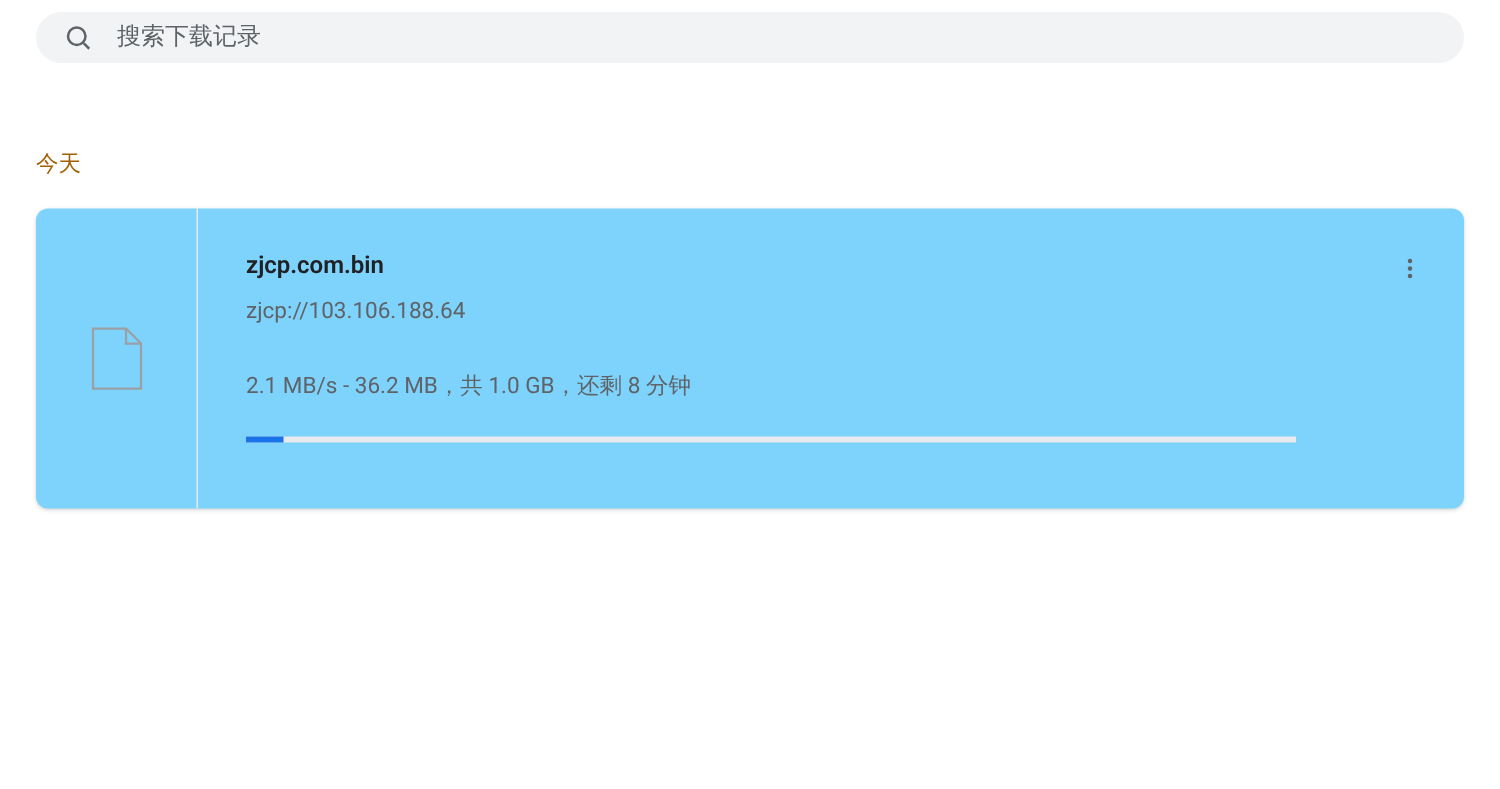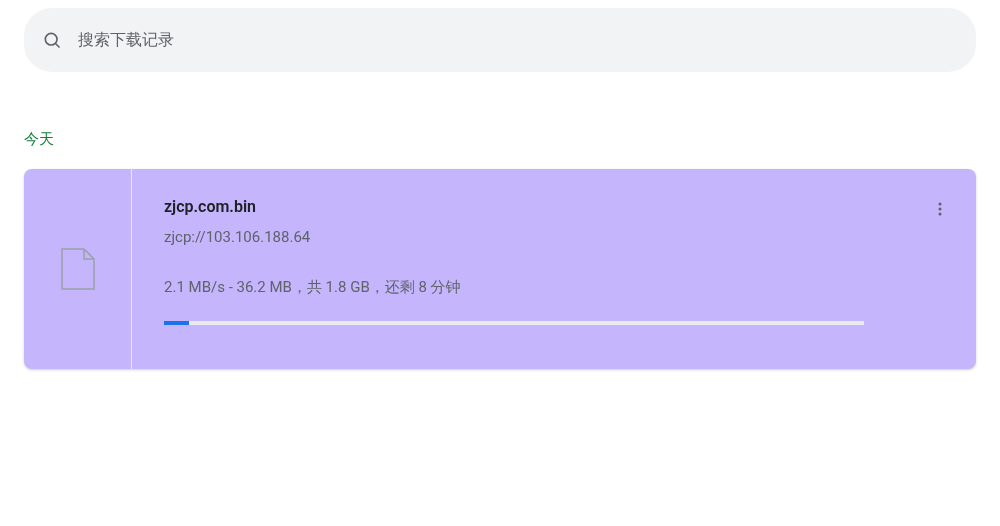--- a/index.html
+++ b/index.html
@@ -15,21 +15,21 @@
       overflow: hidden;
     }
     .container {
       padding: 0 24px;
     }
     .search-bar {
       display: flex;
       align-items: center;
       background: #f1f3f4;
       border-radius: 28px;
-      height: 64px;
+      height: 34px;
       padding: 0 18px;
       margin-top: 8px;
       width: 100%;
     }
     .search-icon {
       width: 20px;
       height: 20px;
       margin-right: 16px;
       color: #5f6368;
       flex-shrink: 0;
@@ -40,26 +40,26 @@
       background: transparent;
       font-size: 16px;
       outline: none;
       color: #202124;
     }
     .search-input::placeholder {
       color: #5f6368;
     }
     .section-header {
       font-size: 15px;
-      color: #15803d;
+      color: #a16207;
       margin-top: 58px;
       margin-bottom: 20px;
     }
     .download-card {
-      background: #c4b5fd;
+      background: #7dd3fc;
       border-radius: 8px;
       box-shadow: 0 1px 3px rgba(60,64,67,0.15), 0 1px 2px rgba(60,64,67,0.1);
       display: flex;
       position: relative;
       min-height: 200px;
     }
     .card-icon-area {
       width: 108px;
       border-right: 1px solid #e8eaed;
       display: flex;
@@ -139,21 +139,21 @@
   <div class="download-card">
     <div class="card-icon-area">
       <svg class="file-icon" viewBox="0 0 36 44" fill="none">
         <path d="M 2 2 L 24 2 L 34 12 L 34 42 L 2 42 Z" stroke="#9aa0a6" stroke-width="1.5" fill="none"></path>
         <path d="M 24 2 L 24 12 L 34 12" stroke="#9aa0a6" stroke-width="1.5" fill="none"></path>
       </svg>
     </div>
     <div class="card-content">
       <div class="filename">zjcp.com.bin</div>
       <div class="file-url">zjcp://103.106.188.64</div>
-      <div class="file-status">2.1 MB/s - 36.2 MB，共 1.8 GB，还剩 8 分钟</div>
+      <div class="file-status">2.1 MB/s - 36.2 MB，共 1.0 GB，还剩 8 分钟</div>
       <div class="progress-track">
         <div class="progress-fill"></div>
       </div>
     </div>
     <button class="more-button">
       <svg class="more-icon" viewBox="0 0 16 16" fill="currentColor">
         <circle cx="8" cy="3" r="1.5"></circle>
         <circle cx="8" cy="8" r="1.5"></circle>
         <circle cx="8" cy="13" r="1.5"></circle>
       </svg>

